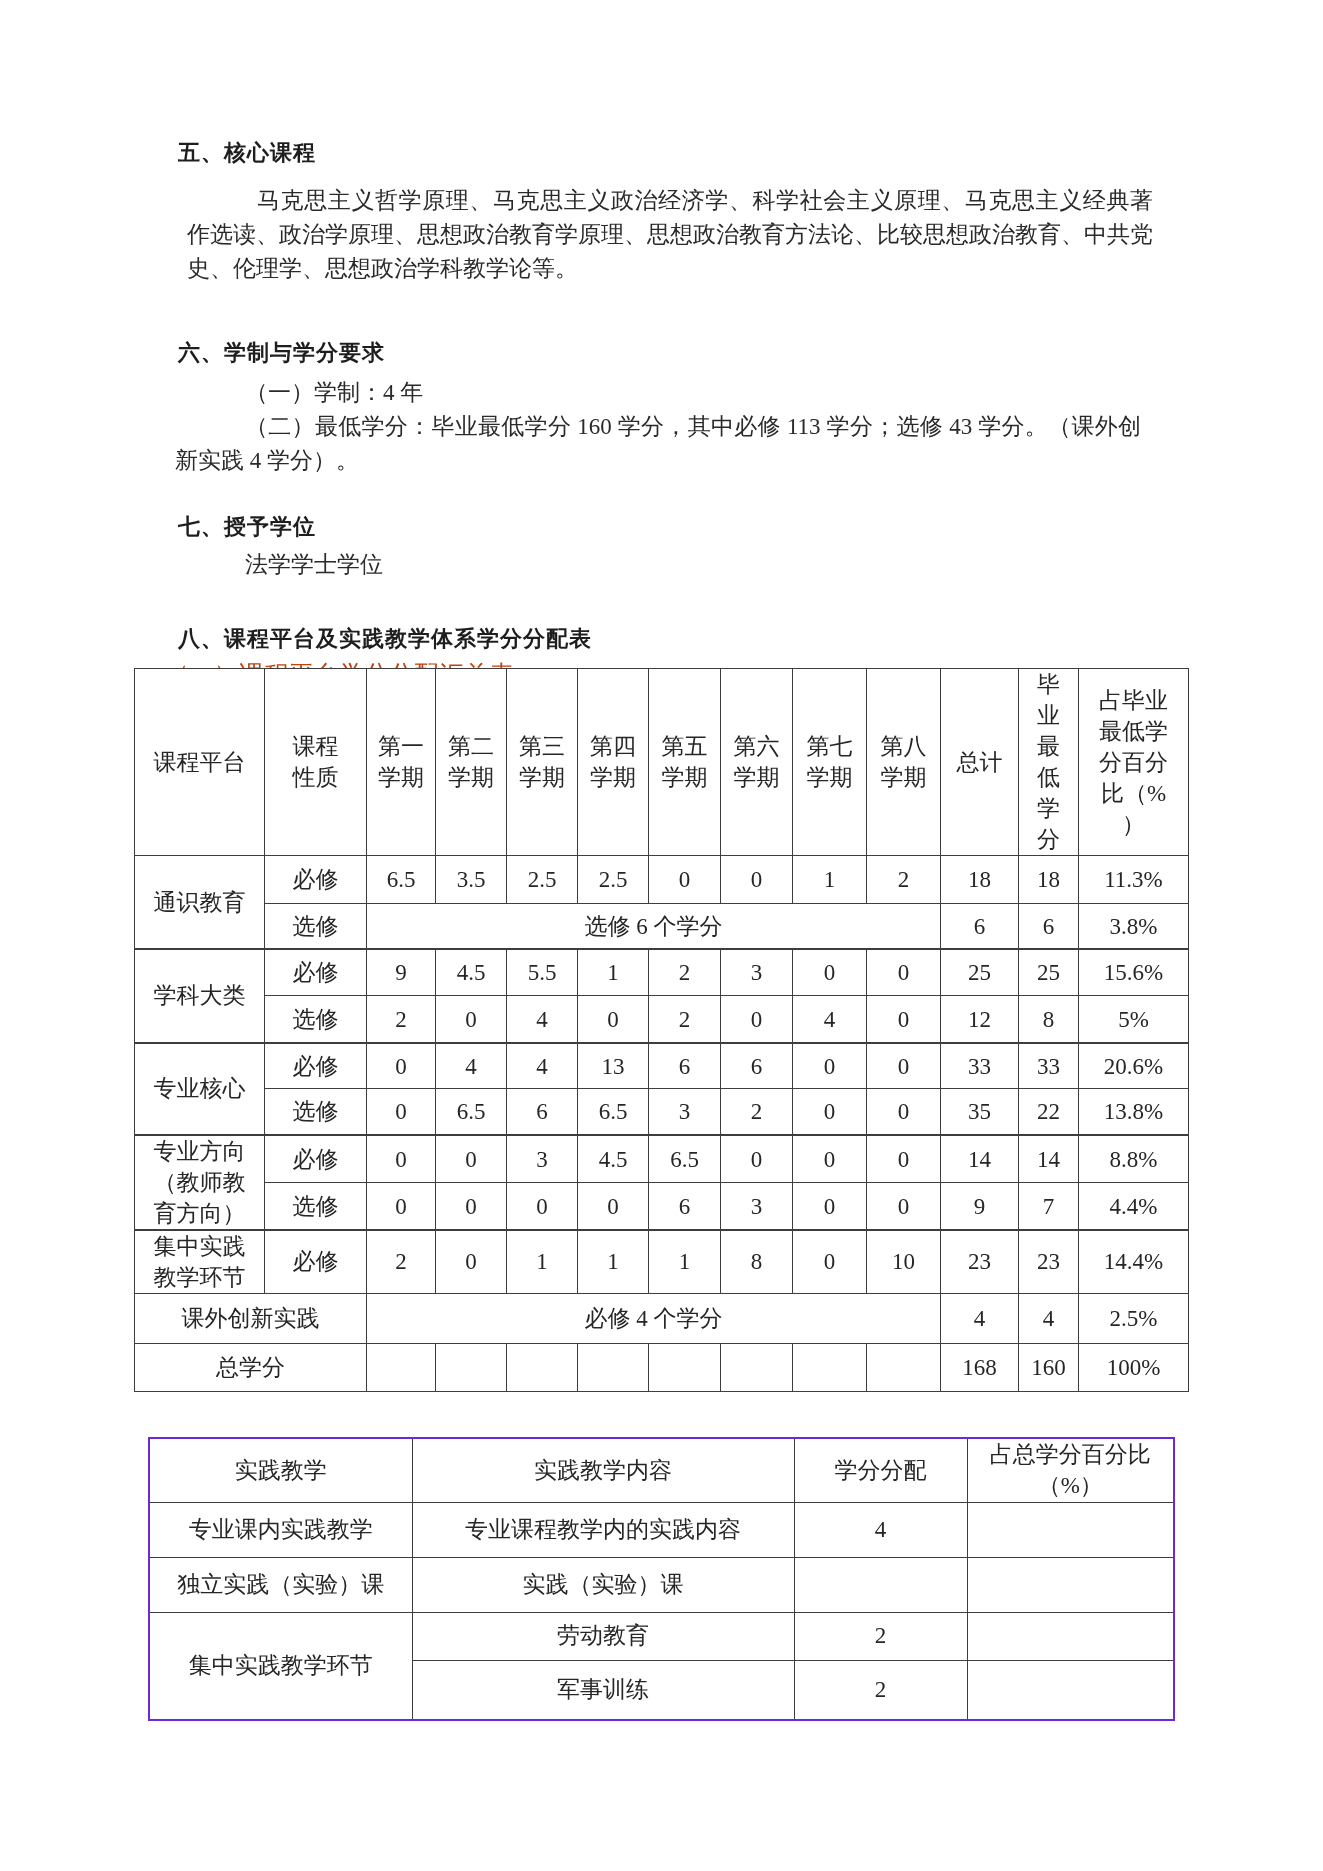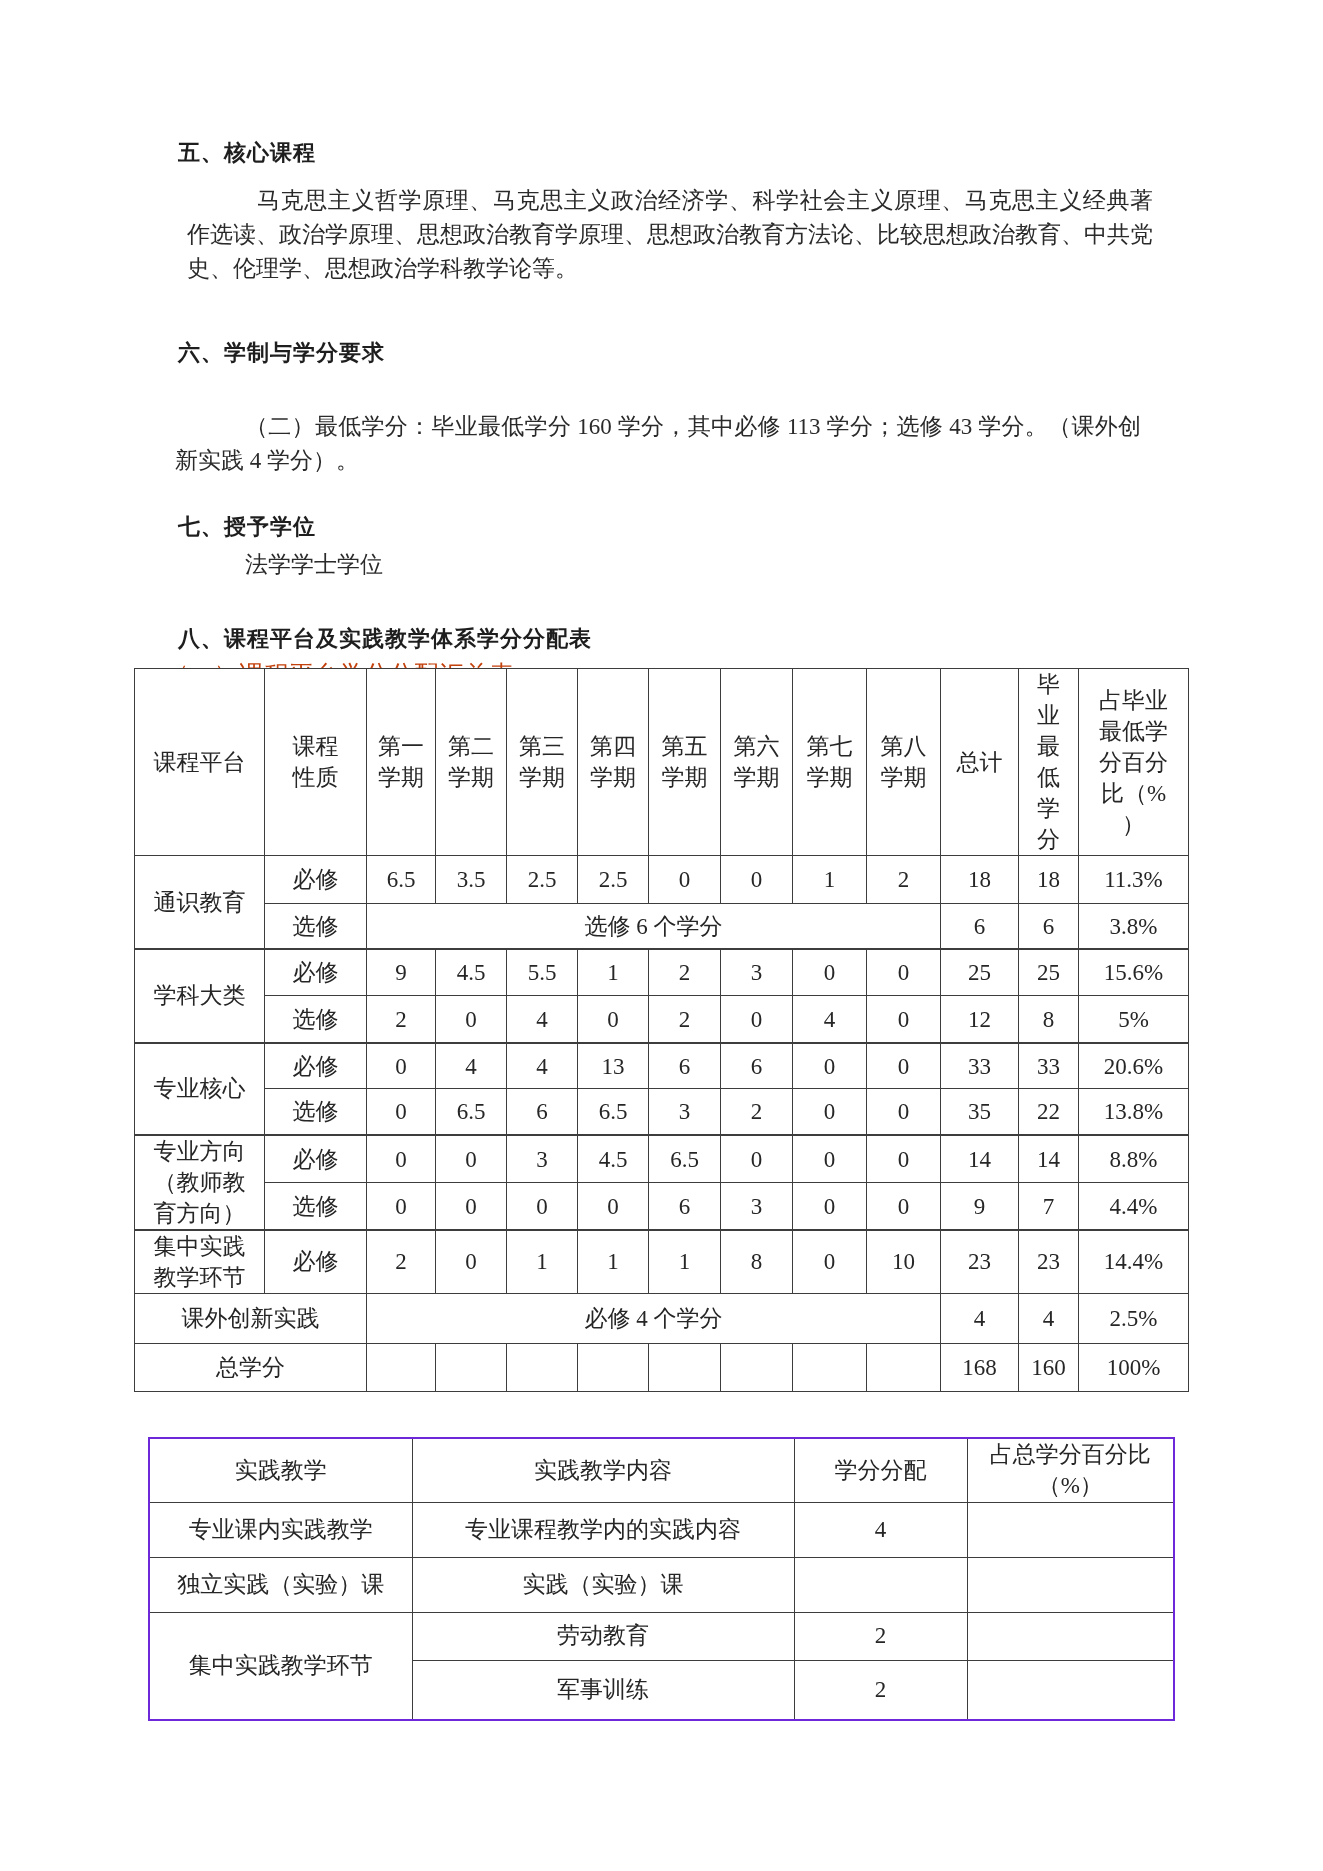--- a/index.html
+++ b/index.html
@@ -44,20 +44,21 @@
 </style>
 </head>
 <body>
 
 <div class="page">
 
   <h2 class="abs sec-heading" style="left:178px; top:138px;">五、核心课程</h2>
   <p class="abs para indent" style="left:187px; top:184px; width:966px;">马克思主义哲学原理、马克思主义政治经济学、科学社会主义原理、马克思主义经典著作选读、政治学原理、思想政治教育学原理、思想政治教育方法论、比较思想政治教育、中共党史、伦理学、思想政治学科教学论等。</p>
 
   <h2 class="abs sec-heading" style="left:178px; top:338px;">六、学制与学分要求</h2>
+  <p class="abs para indent" style="left:175px; top:376px; width:966px;">（一）学制：4 年</p>
   <p class="abs para indent" style="left:175px; top:410px; width:966px;">（二）最低学分：毕业最低学分 160 学分，其中必修 113 学分；选修 43 学分。（课外创新实践 4 学分）。</p>
 
   <h2 class="abs sec-heading" style="left:178px; top:512px;">七、授予学位</h2>
   <p class="abs para indent" style="left:175px; top:548px; width:966px;">法学学士学位</p>
 
   <h2 class="abs sec-heading" style="left:178px; top:624px;">八、课程平台及实践教学体系学分分配表</h2>
   <p class="abs caption" style="left:148px; top:642px;">（一）课程平台学分分配汇总表</p>
 
   <table class="abs t1" style="left:134px; top:668px;">
     <colgroup>

